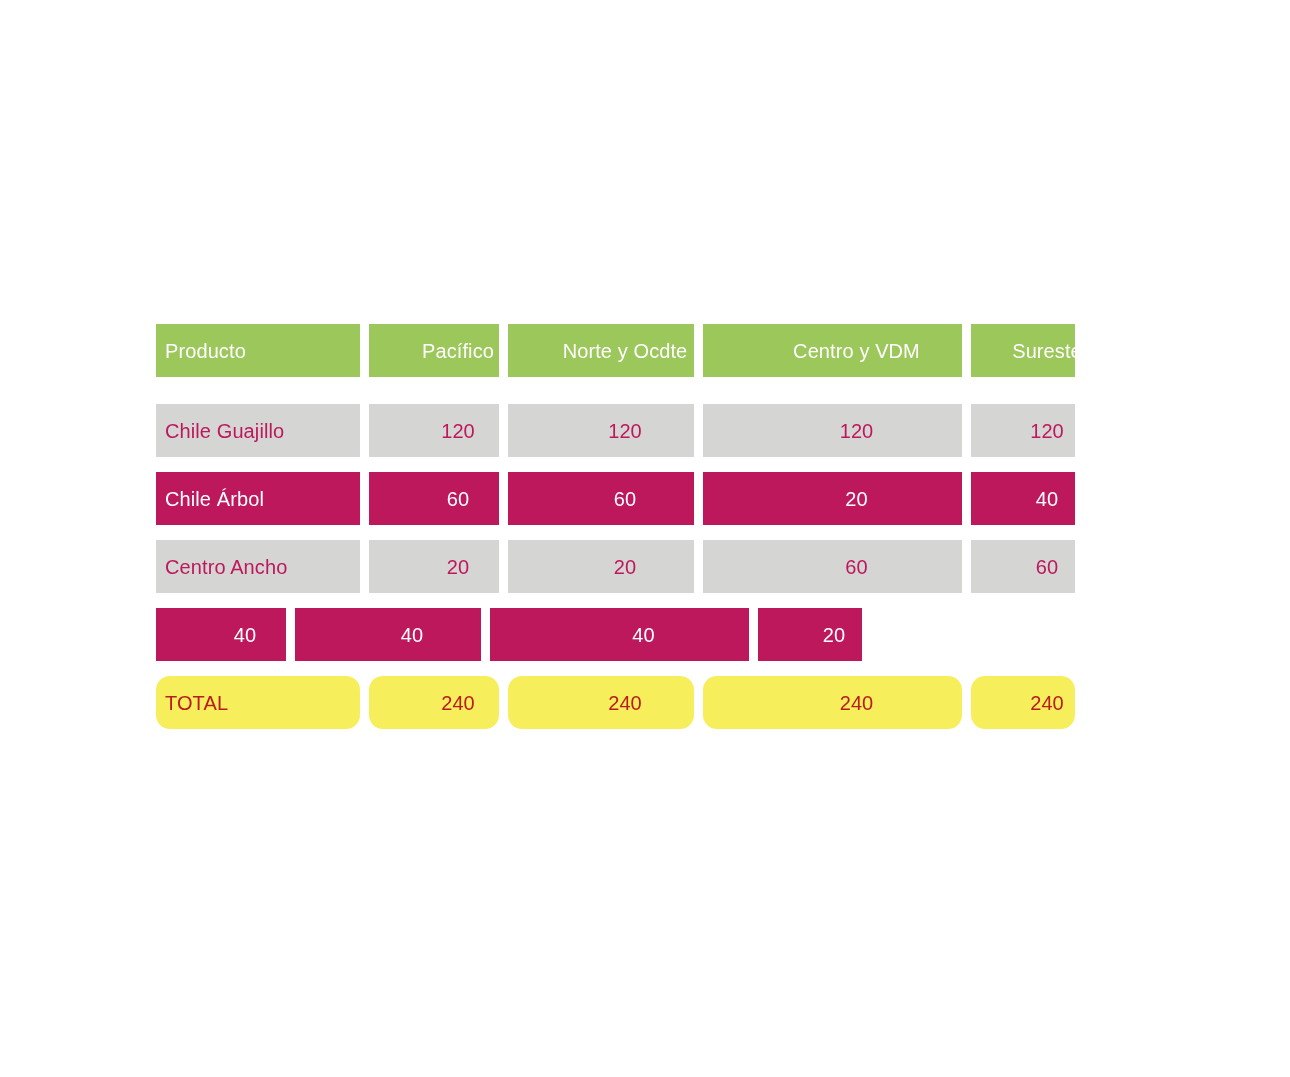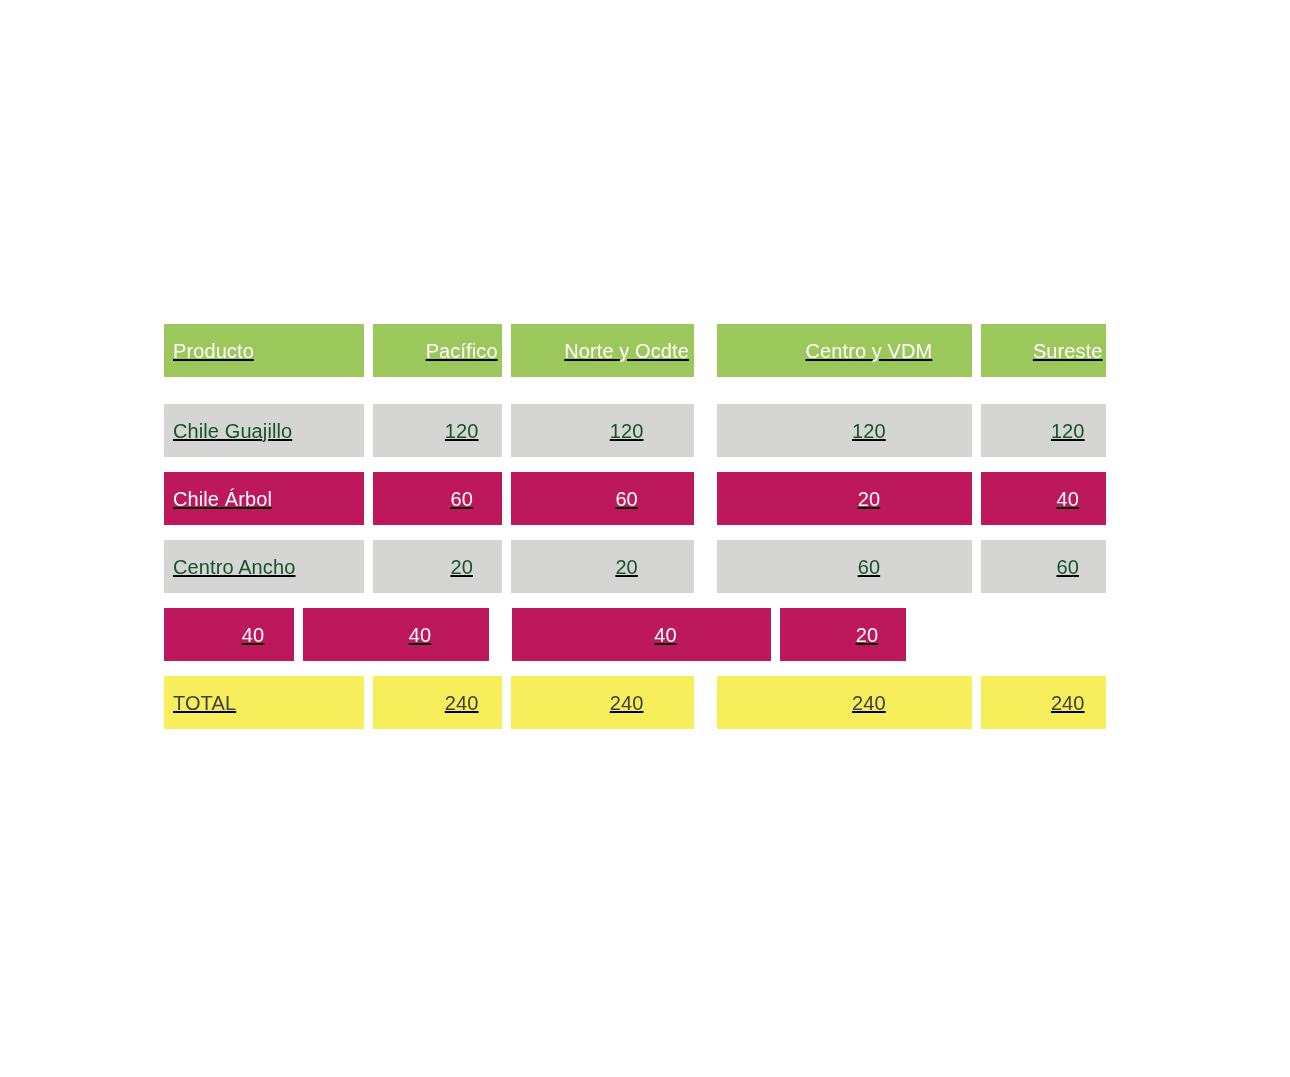--- a/index.html
+++ b/index.html
@@ -17,24 +17,23 @@
   #slide {
     position: relative;
     width: 1290px;
     height: 1077px;
     background: #ffffff;
   }
 
   
   #matrix-table {
     position: absolute;
-    left: 164px;
+    left: 156px;
     top: 324px;
     width: 942px;
-    text-decoration: underline;
   }
 
   .t-row {
     display: flex;
     align-items: stretch;
   }
 
   
   .gap-header { height: 27px; }
   .gap-row    { height: 15px; }
@@ -47,37 +46,37 @@
     line-height: 1;
     letter-spacing: 0.1px;
     white-space: nowrap;
     padding-left: 48px;
   }
 
   
   .col-0 { width: 204px; margin-right: 9px; }
   .col-1 { width: 130px; margin-right: 9px; }
   .col-2 { width: 186px; margin-right: 9px; }
-  .col-3 { width: 259px; margin-right: 9px; margin-left: 14px; }
-  .col-4 { width: 126px; }
+  .col-3 { width: 259px; margin-right: 9px; }
+  .col-4 { width: 104px; }
 
   
   .col-0 { justify-content: flex-start; padding-left: 9px; }
   .col-1, .col-2, .col-3, .col-4 { justify-content: center; }
 
   
   .row-header .t-cell { height: 53px; }
   .row-data   .t-cell { height: 53px; }
   .row-total  .t-cell { height: 53px; }
 
   
   .fill-green  { background: #9cc75b; color: #ffffff; }
-  .fill-light  { background: #d5d5d4; color: #14532d; }
+  .fill-light  { background: #d5d5d4; color: #be185d; }
   .fill-dark   { background: #be185d; color: #ffffff; }
-  .fill-yellow { background: #f7ee5b; color: #404040; }
+  .fill-yellow { background: #f7ee5b; color: #b91c1c; border-radius: 14px; }
 </style>
 </head>
 <body>
 
 <div id="slide">
 
   <div id="matrix-table">
 
     <div class="t-row row-header">
       <div class="t-cell col-0 fill-green">Producto</div>

